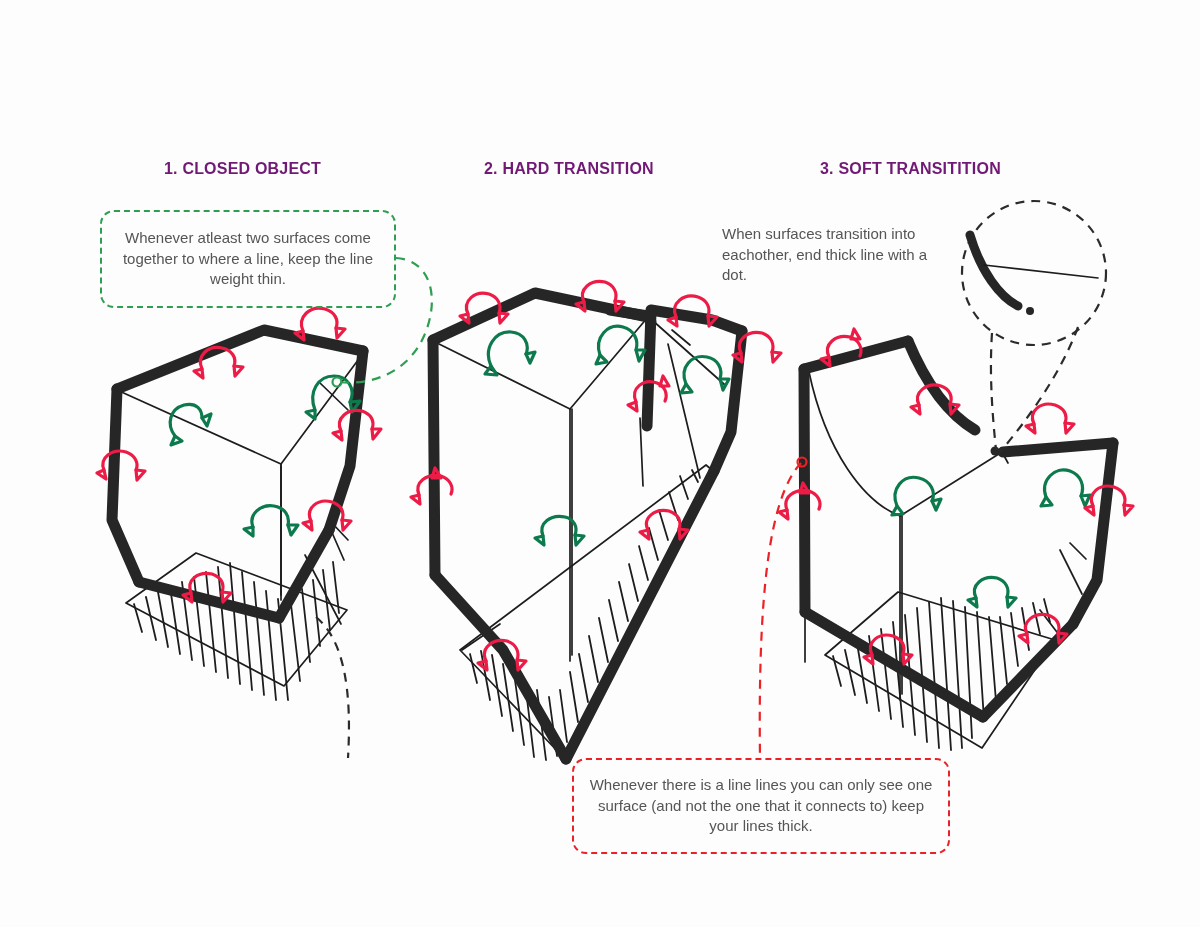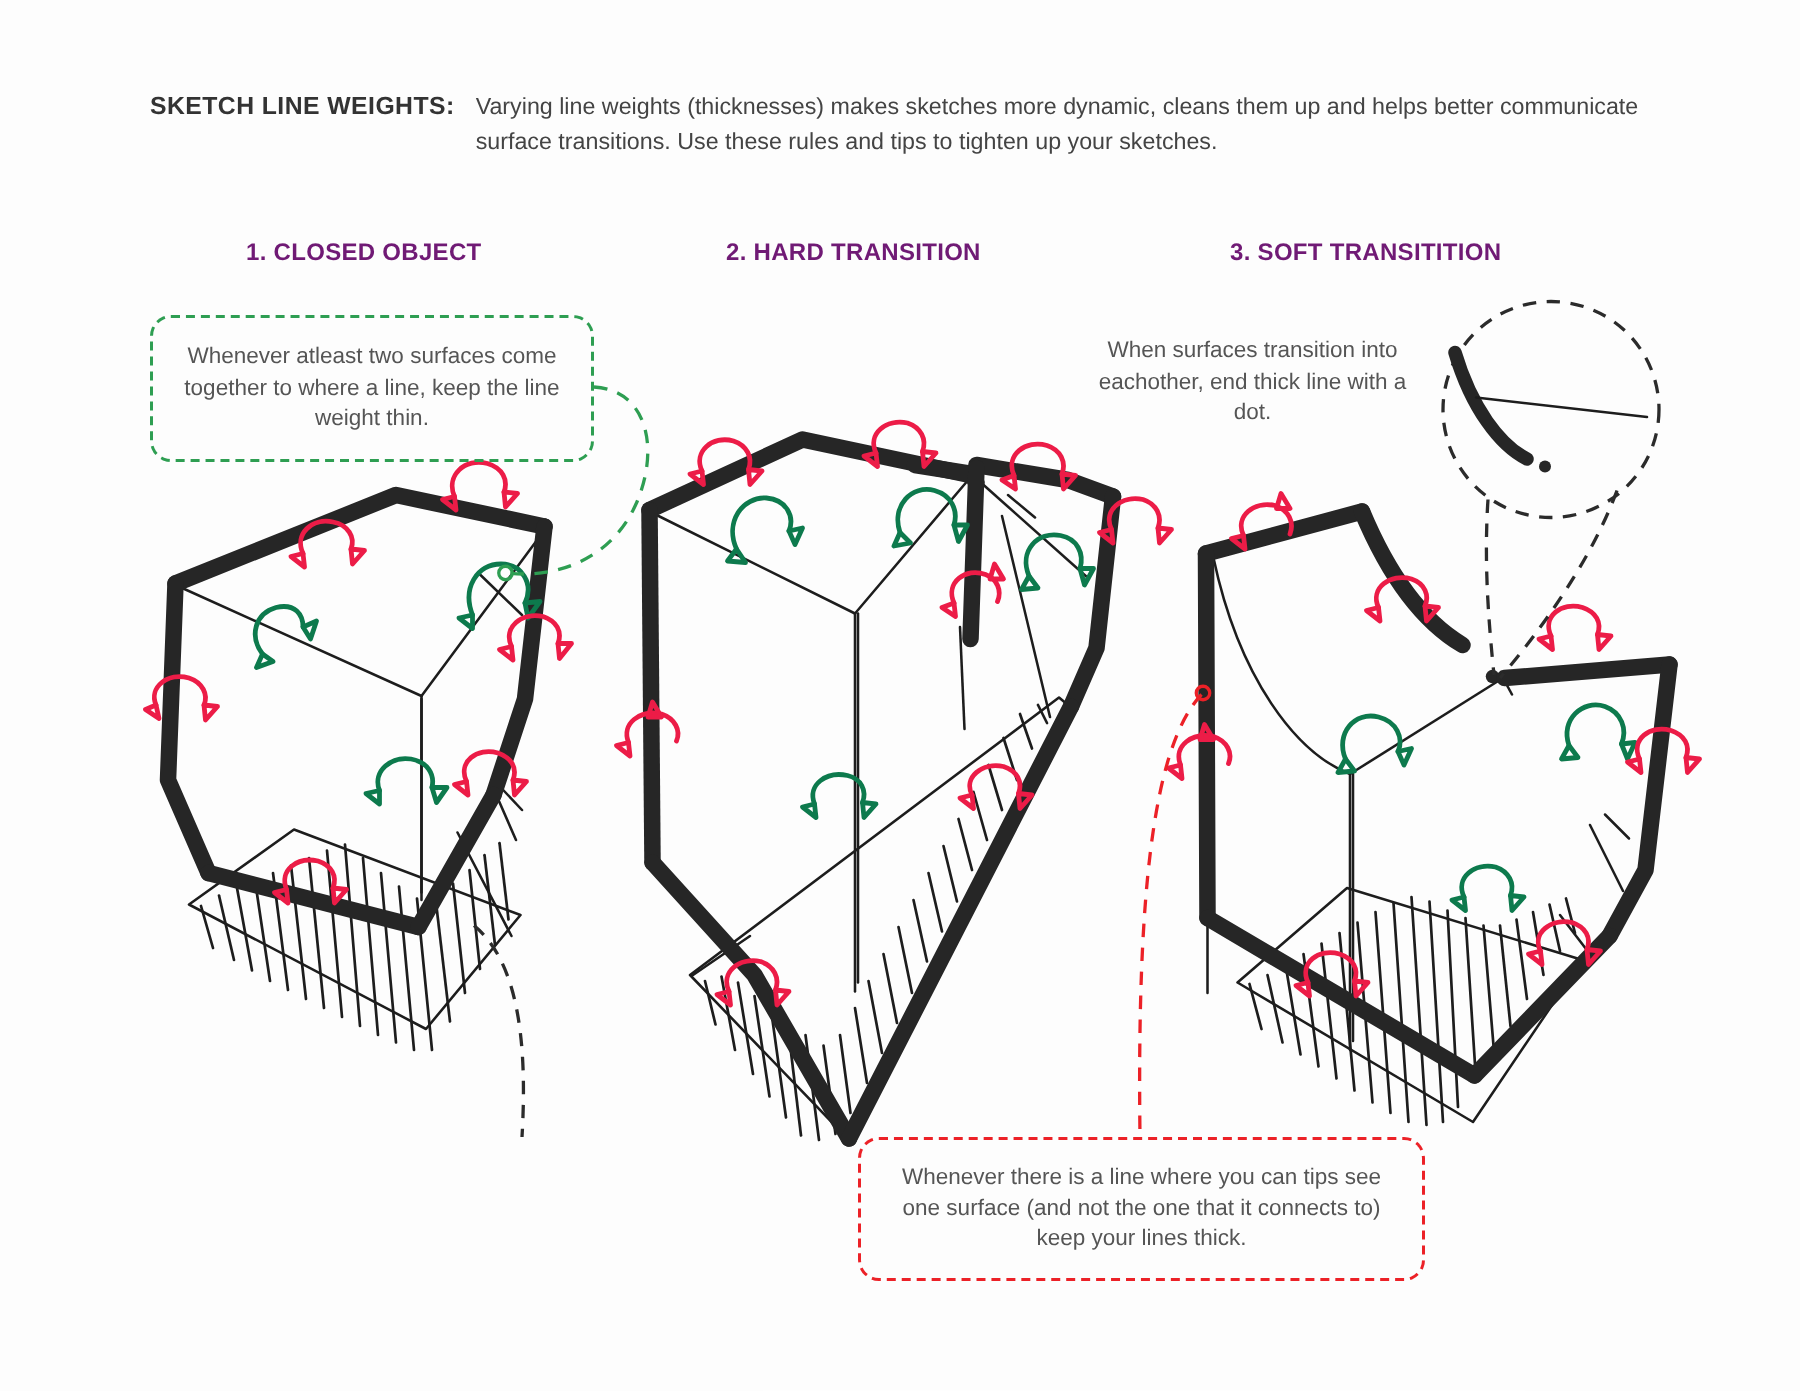--- a/index.html
+++ b/index.html
@@ -27,21 +27,21 @@
 
   
   .callout{
     position:absolute;box-sizing:border-box;border-radius:14px;
     display:flex;align-items:center;justify-content:center;text-align:center;
     font-size:15px;line-height:1.38;color:#555;padding:10px 14px;background:transparent;
   }
   .callout.green{border:2px dashed #2e9e52;}
   .callout.black{border:2px dashed #2b2b2b;}
   .callout.red{border:2px dashed #ec2127;}
-  .plaintext{position:absolute;text-align:center;font-size:15px;line-height:1.38;color:#555;}
+  .plaintext{position:absolute;font-size:15px;line-height:1.38;color:#555;}
 
   #co-green{left:100px;top:210px;width:296px;height:98px;}
   #co-soft{left:722px;top:224px;width:226px;height:70px;}
   #co-black{left:250px;top:758px;width:280px;height:96px;}
   #co-red{left:572px;top:758px;width:378px;height:96px;}
 
   
   .thick{fill:none;stroke:#262626;stroke-width:9;stroke-linecap:round;stroke-linejoin:round;}
   .thickx{fill:none;stroke:#262626;stroke-width:11;stroke-linecap:round;stroke-linejoin:round;}
   .thin{fill:none;stroke:#1d1d1d;stroke-width:1.7;stroke-linecap:round;stroke-linejoin:round;}
@@ -50,24 +50,20 @@
   .red{fill:none;stroke:#ec1c47;stroke-width:3.2;stroke-linecap:round;stroke-linejoin:round;}
   .leadg{fill:none;stroke:#2e9e52;stroke-width:2.2;stroke-dasharray:9 7;stroke-linecap:butt;}
   .leadk{fill:none;stroke:#2b2b2b;stroke-width:2.2;stroke-dasharray:9 7;stroke-linecap:butt;}
   .leadr{fill:none;stroke:#ec2127;stroke-width:2.2;stroke-dasharray:9 7;stroke-linecap:butt;}
 </style>
 </head>
 <body>
 
 <div id="stage">
 
-  <div class="hdr">
-    <div class="hdr-title">SKETCH LINE WEIGHTS:</div>
-    <div class="hdr-body">Varying line weights (thicknesses) makes sketches more dynamic, cleans them up and helps better communicate surface transitions. Use these rules and tips to tighten up your sketches.</div>
-  </div>
 
   <div class="sect" id="sect1">1. CLOSED OBJECT</div>
   <div class="sect" id="sect2">2. HARD TRANSITION</div>
   <div class="sect" id="sect3">3. SOFT TRANSITITION</div>
 
   <svg class="layer" viewBox="0 0 1200 927">
 
     <g>
 
       <g>
@@ -384,16 +380,16 @@
   <div class="callout green" id="co-green">
     <span>Whenever atleast two surfaces come together to where a line, keep the line weight thin.</span>
   </div>
 
   <div class="plaintext" id="co-soft">
     <span>When surfaces transition into eachother, end thick line with a dot.</span>
   </div>
 
 
   <div class="callout red" id="co-red">
-    <span>Whenever there is a line where you can tips see one surface (and not the one that it connects to) keep your lines thick.</span>
+    <span>Whenever there is a line lines you can only see one surface (and not the one that it connects to) keep your lines thick.</span>
   </div>
 
 </div>
 
 </body></html>

